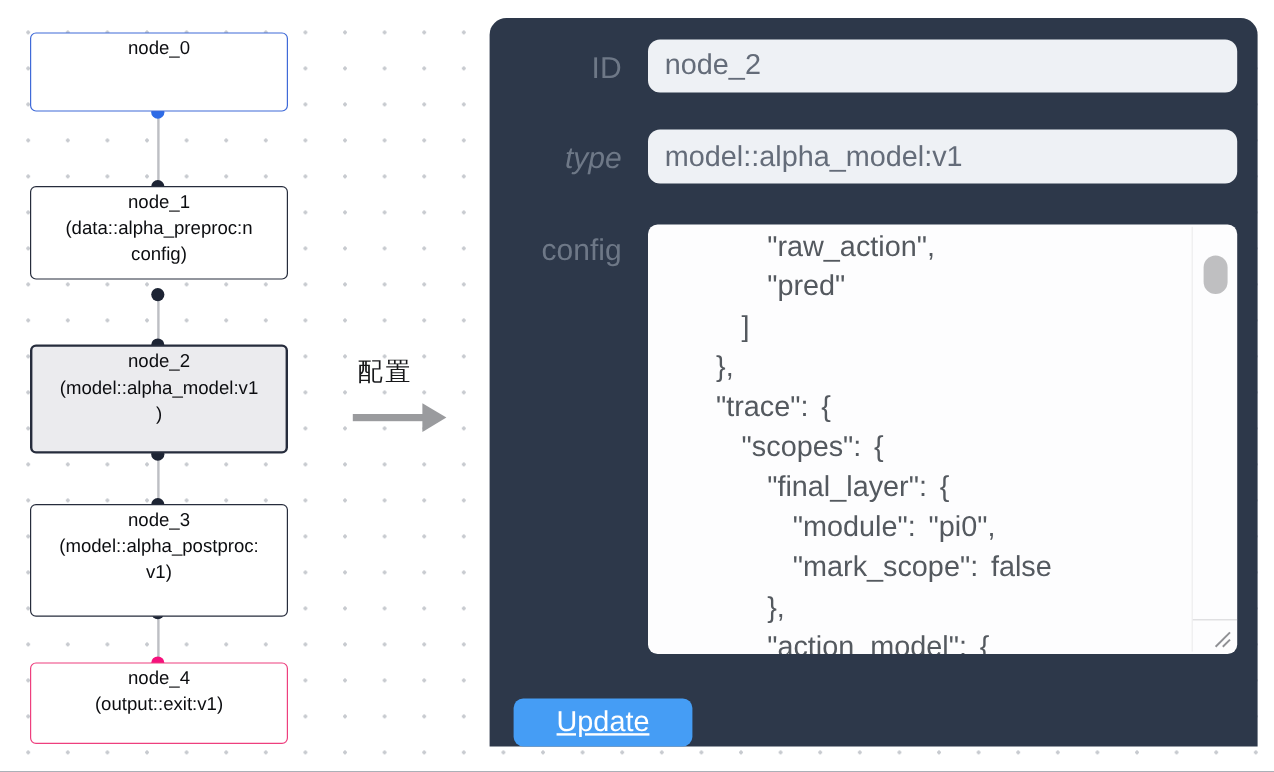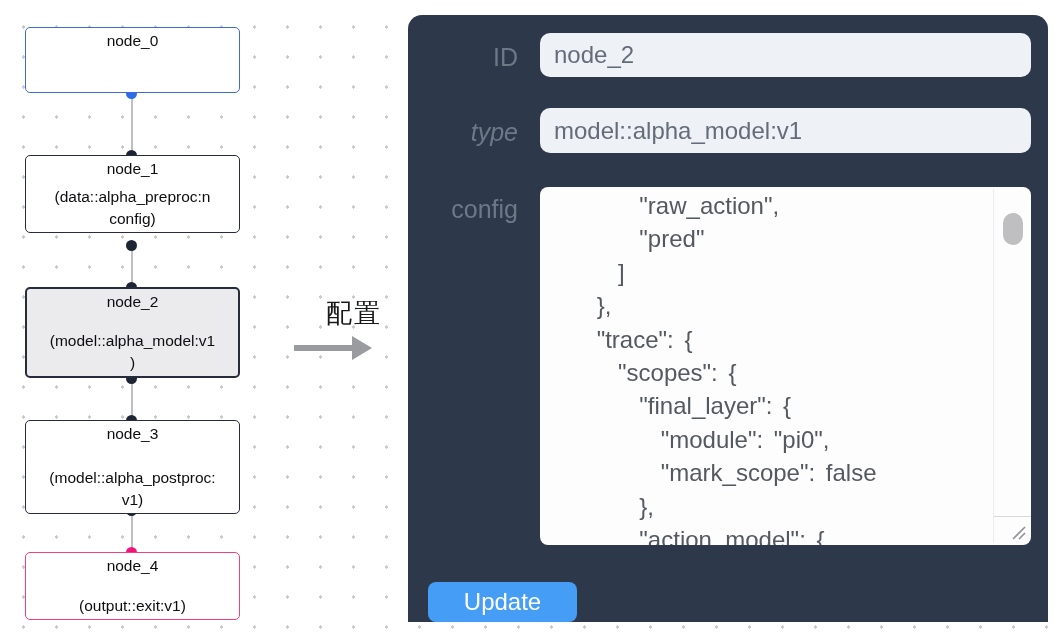--- a/index.html
+++ b/index.html
@@ -21,34 +21,34 @@
   .edge.e3{top:378px;height:42px;}
   .edge.e4{top:510px;height:42px;}
   .port{position:absolute;left:126px;width:11px;height:11px;border-radius:50%;}
   .port.dark{background:#1d2434;}
   .port.blue{background:#2e6be6;}
   .port.pink{background:#f5117c;}
 
   .node{
     position:absolute;left:25px;width:215px;box-sizing:border-box;
     background:#ffffff;border:1.5px solid #262c3c;border-radius:5px;
-    display:flex;flex-direction:column;align-items:center;justify-content:space-between;
+    display:flex;flex-direction:column;align-items:center;justify-content:flex-start;
     text-align:center;color:#0c0d10;font-size:15.5px;line-height:22px;
     padding:2px 6px;
   }
   .node .node-subtitle{white-space:pre-line;}
   .node.n0{top:27px;height:66px;border-color:#3f6ad8;}
   .node.n1{top:155px;height:78px;}
   .node.n2{top:287px;height:91px;border-width:2.5px;background:#ebebee;}
   .node.n3{top:420px;height:94px;}
   .node.n4{top:552px;height:68px;border-color:#ee3f7e;}
 
   
   .annotation{position:absolute;left:280px;top:296px;width:110px;height:70px;}
-  .annotation-label{font-size:26px;color:#17181a;letter-spacing:2px;position:absolute;left:18px;top:0;margin-left:28px;}
+  .annotation-label{font-size:21px;color:#17181a;letter-spacing:2px;position:absolute;left:18px;top:0;}
   .arrow{position:absolute;left:14px;top:40px;width:92px;height:24px;}
   .arrow-line{position:absolute;left:0;top:9px;width:60px;height:6px;background:#9a9b9e;}
   .arrow-head{position:absolute;left:58px;top:0;width:0;height:0;
     border-top:12px solid transparent;border-bottom:12px solid transparent;border-left:20px solid #9a9b9e;}
 
   
   .panel{
     position:absolute;left:408px;top:15px;width:640px;height:607px;
     background:#2d384a;border-radius:14px 14px 0 0;
   }
@@ -81,21 +81,21 @@
   }
   .gutter-line{position:absolute;right:37px;top:2px;bottom:2px;width:1px;background:#ededee;}
   .scroll-thumb{position:absolute;right:8px;top:26px;width:20px;height:32px;border-radius:10px;background:#bfbfc1;}
   .corner-sep{position:absolute;right:0;width:37px;bottom:28px;height:1px;background:#d9d9db;}
   .resize-handle{position:absolute;right:4px;bottom:4px;}
 
   .update-btn{
     position:absolute;left:20px;top:567px;width:149px;height:40px;
     background:#459df5;color:#ffffff;border:none;border-radius:8px;
     font-family:"Liberation Sans", sans-serif;font-size:24px;
-    display:flex;align-items:center;justify-content:center;cursor:pointer;
+    display:flex;align-items:center;justify-content:center;cursor:pointer;text-decoration:underline;
   }
 </style>
 </head>
 <body>
 
 <div class="stage">
 
   <div class="canvas">
     <div class="edge e1"></div>
     <div class="edge e2"></div>

